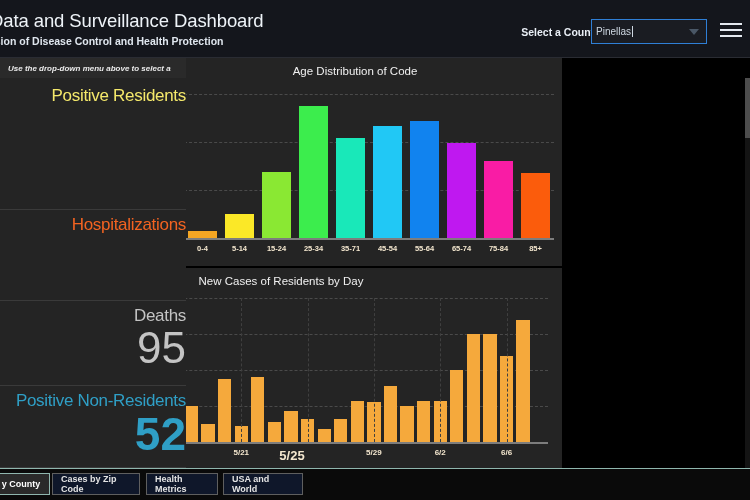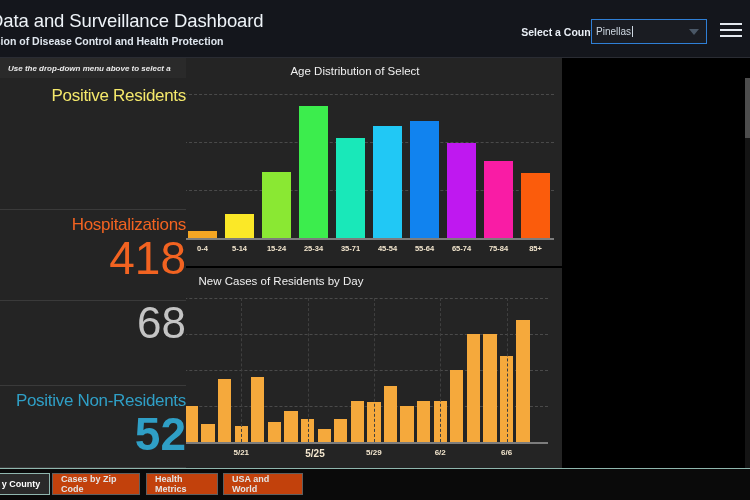--- a/index.html
+++ b/index.html
@@ -126,21 +126,21 @@
   
   .tabbar {
     position: absolute; left: 0; top: 468px; width: 750px; height: 32px;
     background: #0a0a0a; border-top: 1.5px solid #8fb6ae;
   }
   .tab {
     position: absolute; top: 4px; height: 22px;
     border: 1px solid #5f5f5f;
     color: #e4e4e4; font-size: 9px; font-weight: 600;
     display: flex; align-items: center; justify-content: center;
-    padding: 0 8px; background: #c2410c;
+    padding: 0 8px; background: #0f172a;
   }
   .tab.active { background: #2a2a2a; border: 1.5px solid #8fb6ae; color: #ffffff; }
 </style>
 </head>
 <body>
 
 <div id="app">
 
   <div class="header">
     <div class="header-title">Data and Surveillance Dashboard</div>
@@ -169,21 +169,21 @@
       <div class="median-box">
         <div class="median-title">Median Age</div>
         <div class="median-value">57</div>
       </div>
       <div class="col-scroll">
           <i></i>
         </div>
     </div>
 
     <div class="panel" id="age-panel">
-      <div class="chart-title">Age Distribution of Select</div>
+      <div class="chart-title">Age Distribution of Code</div>
       <div class="plot" id="age-plot" style="left:0;top:22px;width:414px;height:186px;">
           <div class="axis-line" style="left: 36px; top: 14px; width: 1.5px; height: 144px;"></div>
           <div class="axis-line" style="left: 36px; top: 158px; width: 370px; height: 1.5px;"></div>
           <div class="ytick" style="left: 4px; top: 153px; width: 26px;">0</div>
           <div class="gridline" style="left: 36px; top: 110px; width: 370px;"></div>
           <div class="ytick" style="left: 4px; top: 105px; width: 26px;">100</div>
           <div class="gridline" style="left: 36px; top: 62px; width: 370px;"></div>
           <div class="ytick" style="left: 4px; top: 57px; width: 26px;">200</div>
           <div class="gridline" style="left: 36px; top: 14px; width: 370px;"></div>
           <div class="ytick" style="left: 4px; top: 9px; width: 26px;">300</div>
@@ -255,42 +255,42 @@
           <div class="bar" title="6/6: 48" style="left: 499.916px; top: 67.6px; width: 13.2645px; height: 86.4px; background: rgb(245, 169, 60);"></div>
           <div class="bar" title="6/7: 68" style="left: 516.497px; top: 31.6px; width: 13.2645px; height: 122.4px; background: rgb(245, 169, 60);"></div>
           <div class="xtick" style="left: 20.2903px; top: 160px; width: 44px; font-size: 8px;">5/9</div>
           <div style="position: absolute; left: 108.613px; top: 10px; width: 0px; height: 144px; border-left: 1px dashed rgb(63, 63, 63);"></div>
           <div class="xtick" style="left: 86.6129px; top: 160px; width: 44px; font-size: 8px;">5/13</div>
           <div style="position: absolute; left: 174.935px; top: 10px; width: 0px; height: 144px; border-left: 1px dashed rgb(63, 63, 63);"></div>
           <div class="xtick" style="left: 152.935px; top: 160px; width: 44px; font-size: 8px;">5/17</div>
           <div style="position: absolute; left: 241.258px; top: 10px; width: 0px; height: 144px; border-left: 1px dashed rgb(63, 63, 63);"></div>
           <div class="xtick" style="left: 219.258px; top: 160px; width: 44px; font-size: 8px;">5/21</div>
           <div style="position: absolute; left: 307.581px; top: 10px; width: 0px; height: 144px; border-left: 1px dashed rgb(63, 63, 63);"></div>
-          <div class="xtick" style="left: 293px; top: 160px; width: 44px; font-size: 10px;">5/25</div>
+          <div class="xtick" style="left: 270px; top: 160px; width: 44px; font-size: 13px;">5/25</div>
           <div style="position: absolute; left: 373.903px; top: 10px; width: 0px; height: 144px; border-left: 1px dashed rgb(63, 63, 63);"></div>
           <div class="xtick" style="left: 351.903px; top: 160px; width: 44px; font-size: 8px;">5/29</div>
           <div style="position: absolute; left: 440.226px; top: 10px; width: 0px; height: 144px; border-left: 1px dashed rgb(63, 63, 63);"></div>
           <div class="xtick" style="left: 418.226px; top: 160px; width: 44px; font-size: 8px;">6/2</div>
           <div style="position: absolute; left: 506.548px; top: 10px; width: 0px; height: 144px; border-left: 1px dashed rgb(63, 63, 63);"></div>
           <div class="xtick" style="left: 484.548px; top: 160px; width: 44px; font-size: 8px;">6/6</div>
         </div>
     </div>
 
     <div id="right-col">
       <div class="hint-bar">Use the drop-down menu above to select a</div>
       <div id="stat-stack">
           <div class="stat-block" style="top: 20px; height: 132px;">
             <div class="stat-label" style="color: rgb(245, 233, 107); padding-top: 8px;">Positive Residents</div>
           </div>
           <div class="stat-block" style="top: 152px; height: 91px;">
             <div class="stat-label" style="color: rgb(242, 99, 33); padding-top: 5px;">Hospitalizations</div>
-            <div class="stat-value" style="color: rgb(242, 99, 33); font-size: 46px; margin-top: 0px;">418</div>
           </div>
           <div class="stat-block" style="top: 243px; height: 85px;">
-            <div class="stat-value" style="color: rgb(196, 196, 196); font-size: 44px; margin-top: 0px;">68</div>
+            <div class="stat-label" style="color: rgb(196, 196, 196); padding-top: 5px;">Deaths</div>
+            <div class="stat-value" style="color: rgb(196, 196, 196); font-size: 44px; margin-top: 0px;">95</div>
           </div>
           <div class="stat-block" style="top: 328px; height: 82px;">
             <div class="stat-label" style="color: rgb(47, 159, 198); padding-top: 5px;">Positive Non-Residents</div>
             <div class="stat-value" style="color: rgb(47, 159, 198); font-size: 46px; margin-top: 0px; font-weight: bold;">52</div>
           </div>
         </div>
       <div class="right-scroll">
           <i></i>
         </div>
     </div>

